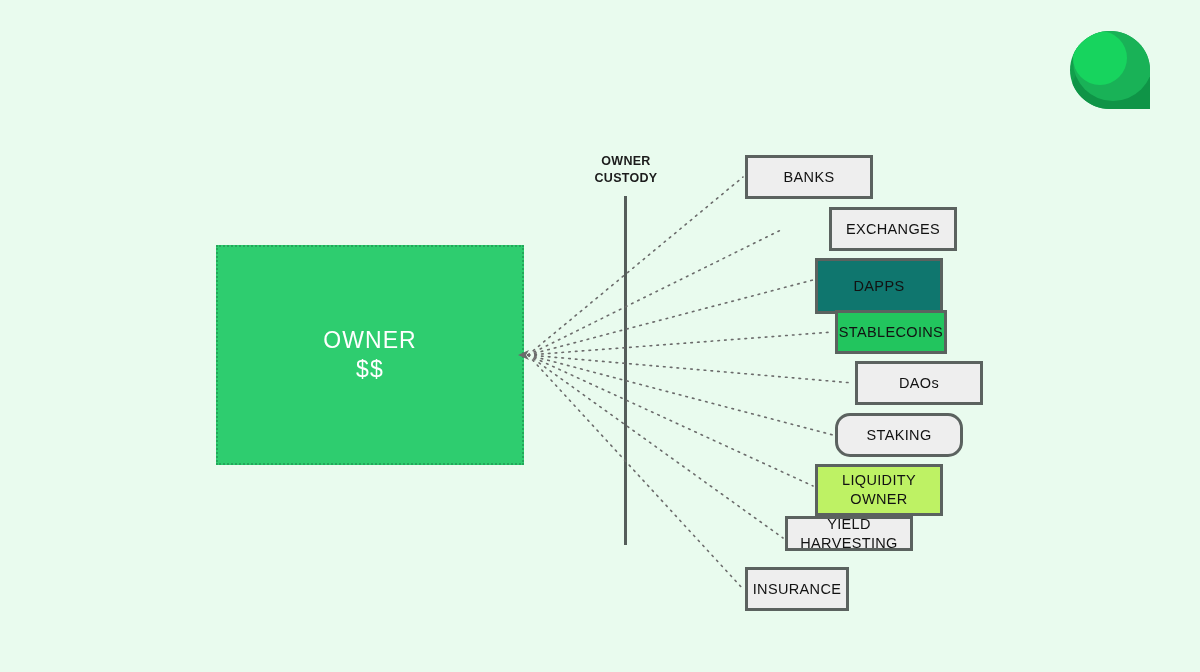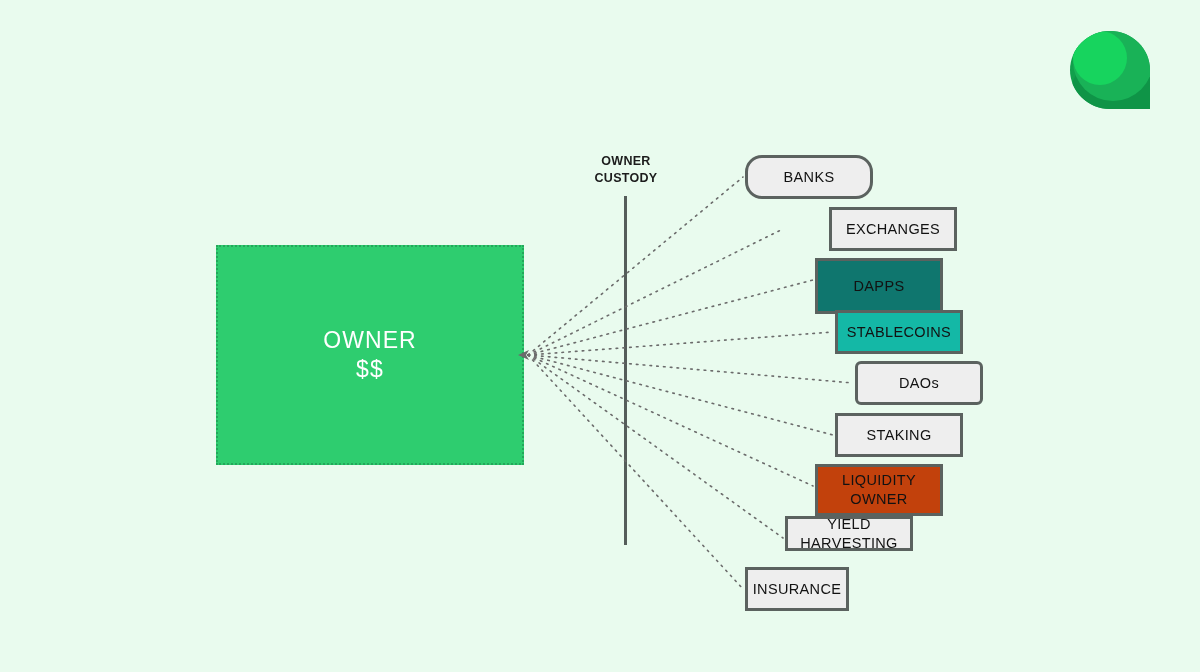--- a/index.html
+++ b/index.html
@@ -151,51 +151,51 @@
       <line x1="528" y1="355" x2="833" y2="332" stroke="#6b6b6b" stroke-width="1.6" stroke-dasharray="1.6 5.2" stroke-linecap="round"></line>
       <line x1="528" y1="355" x2="853" y2="383" stroke="#6b6b6b" stroke-width="1.6" stroke-dasharray="1.6 5.2" stroke-linecap="round"></line>
       <line x1="528" y1="355" x2="833" y2="435" stroke="#6b6b6b" stroke-width="1.6" stroke-dasharray="1.6 5.2" stroke-linecap="round"></line>
       <line x1="528" y1="355" x2="813" y2="486" stroke="#6b6b6b" stroke-width="1.6" stroke-dasharray="1.6 5.2" stroke-linecap="round"></line>
       <line x1="528" y1="355" x2="783" y2="538" stroke="#6b6b6b" stroke-width="1.6" stroke-dasharray="1.6 5.2" stroke-linecap="round"></line>
       <line x1="528" y1="355" x2="743" y2="589" stroke="#6b6b6b" stroke-width="1.6" stroke-dasharray="1.6 5.2" stroke-linecap="round"></line>
       <path d="M518,355 L529,350 L526,355 L529,360 Z" fill="#6b6b6b"></path>
     </svg>
 
   <div id="provider-layer">
-      <div class="provider-box" style="left: 745px; top: 155px; width: 128px; height: 44px; background: rgb(238, 238, 238); border-color: rgb(91, 98, 95); border-radius: 17px;">
+      <div class="provider-box" style="left: 745px; top: 155px; width: 128px; height: 44px; background: rgb(238, 238, 238); border-color: rgb(91, 98, 95);">
         <div>
           <div>BANKS</div>
         </div>
       </div>
       <div class="provider-box" style="left: 785px; top: 207px; width: 128px; height: 44px; background: rgb(238, 238, 238); border-color: rgb(91, 98, 95); margin-left: 44px;">
         <div>
           <div>EXCHANGES</div>
         </div>
       </div>
       <div class="provider-box" style="left: 815px; top: 258px; width: 128px; height: 56px; background: #0f766e; border-color: rgb(91, 98, 95); align-items: center;">
         <div>
           <div>DAPPS</div>
         </div>
       </div>
-      <div class="provider-box" style="left: 835px; top: 310px; width: 128px; height: 44px; background: #14b8a6; border-color: rgb(91, 98, 95);">
+      <div class="provider-box" style="left: 835px; top: 310px; width: 112px; height: 44px; background: #22c55e; border-color: rgb(91, 98, 95);">
         <div>
           <div>STABLECOINS</div>
         </div>
       </div>
-      <div class="provider-box" style="left: 855px; top: 361px; width: 128px; height: 44px; background: rgb(238, 238, 238); border-color: rgb(91, 98, 95); border-radius: 6px;">
+      <div class="provider-box" style="left: 855px; top: 361px; width: 128px; height: 44px; background: rgb(238, 238, 238); border-color: rgb(91, 98, 95);">
         <div>
           <div>DAOs</div>
         </div>
       </div>
-      <div class="provider-box" style="left: 835px; top: 413px; width: 128px; height: 44px; background: rgb(238, 238, 238); border-color: rgb(91, 98, 95);">
+      <div class="provider-box" style="left: 835px; top: 413px; width: 128px; height: 44px; background: rgb(238, 238, 238); border-color: rgb(91, 98, 95); border-radius: 15px;">
         <div>
           <div>STAKING</div>
         </div>
       </div>
-      <div class="provider-box" style="left: 815px; top: 464px; width: 128px; height: 52px; background: #c2410c; border-color: rgb(91, 98, 95);">
+      <div class="provider-box" style="left: 815px; top: 464px; width: 128px; height: 52px; background: #bef264; border-color: rgb(91, 98, 95);">
         <div>
           <div>LIQUIDITY</div>
           <div>OWNER</div>
         </div>
       </div>
       <div class="provider-box" style="left: 785px; top: 516px; width: 128px; height: 35px; background: rgb(238, 238, 238); border-color: rgb(91, 98, 95);">
         <div>
           <div>YIELD</div>
           <div>HARVESTING</div>
         </div>

